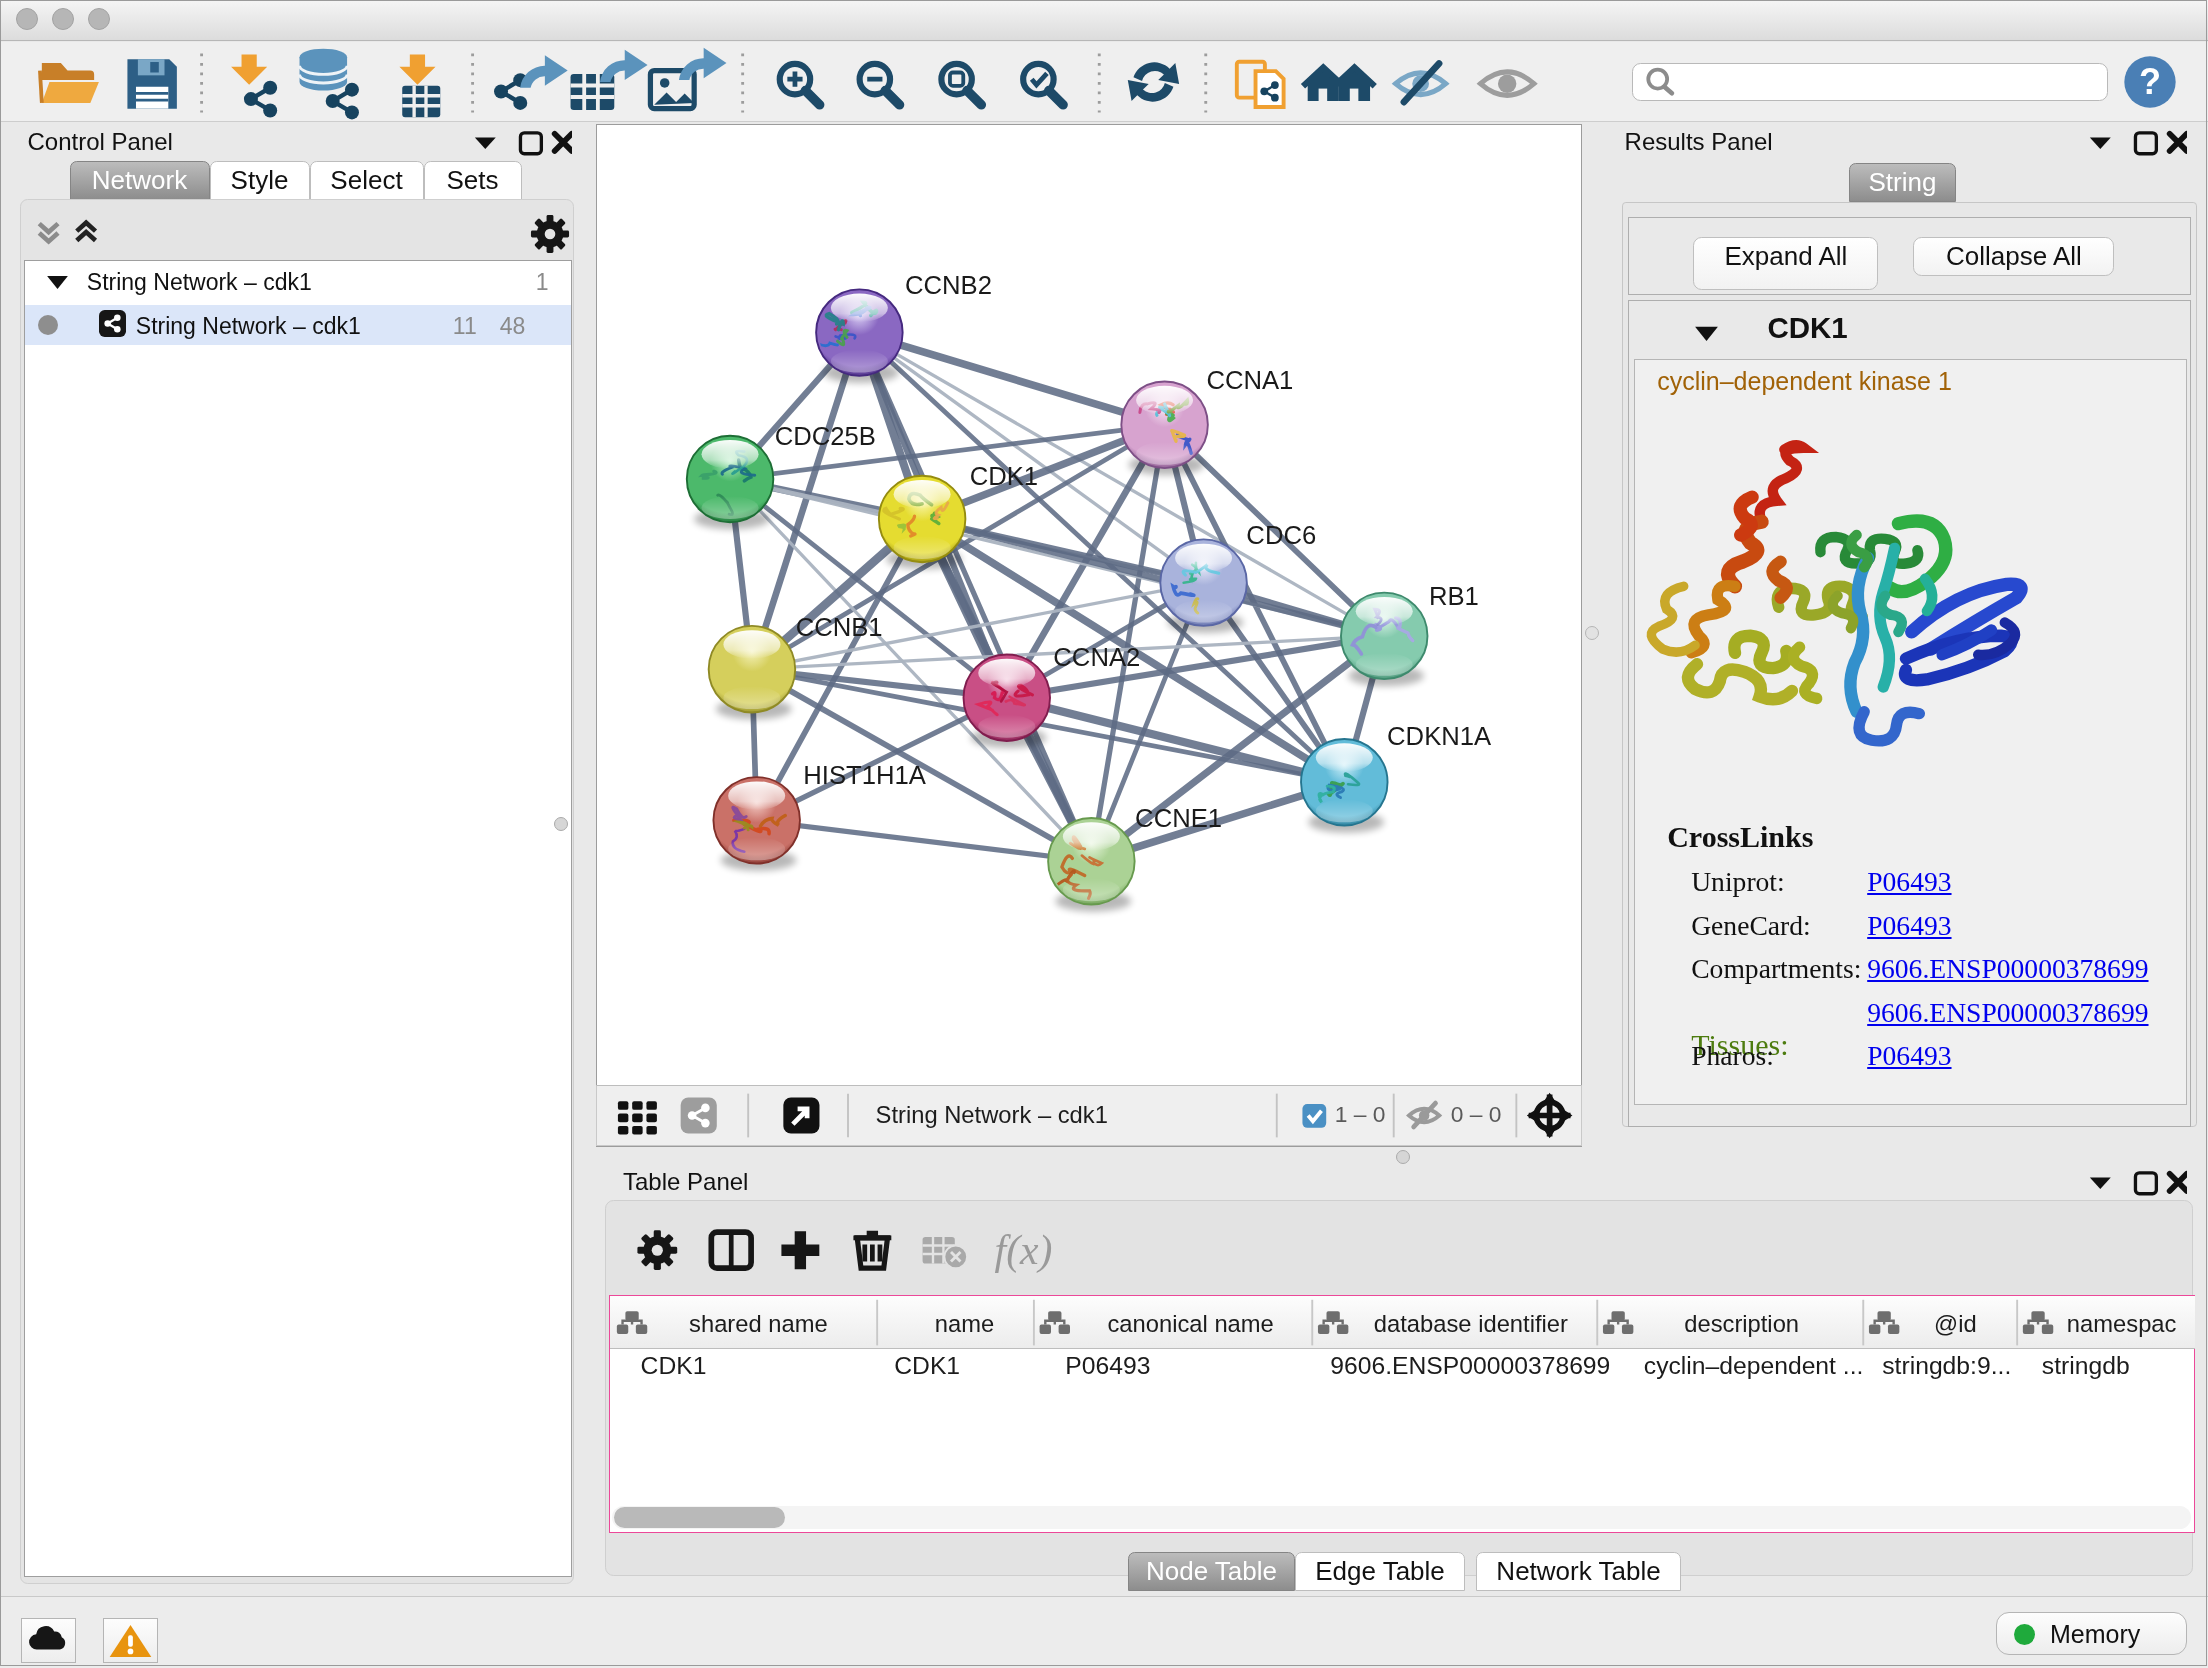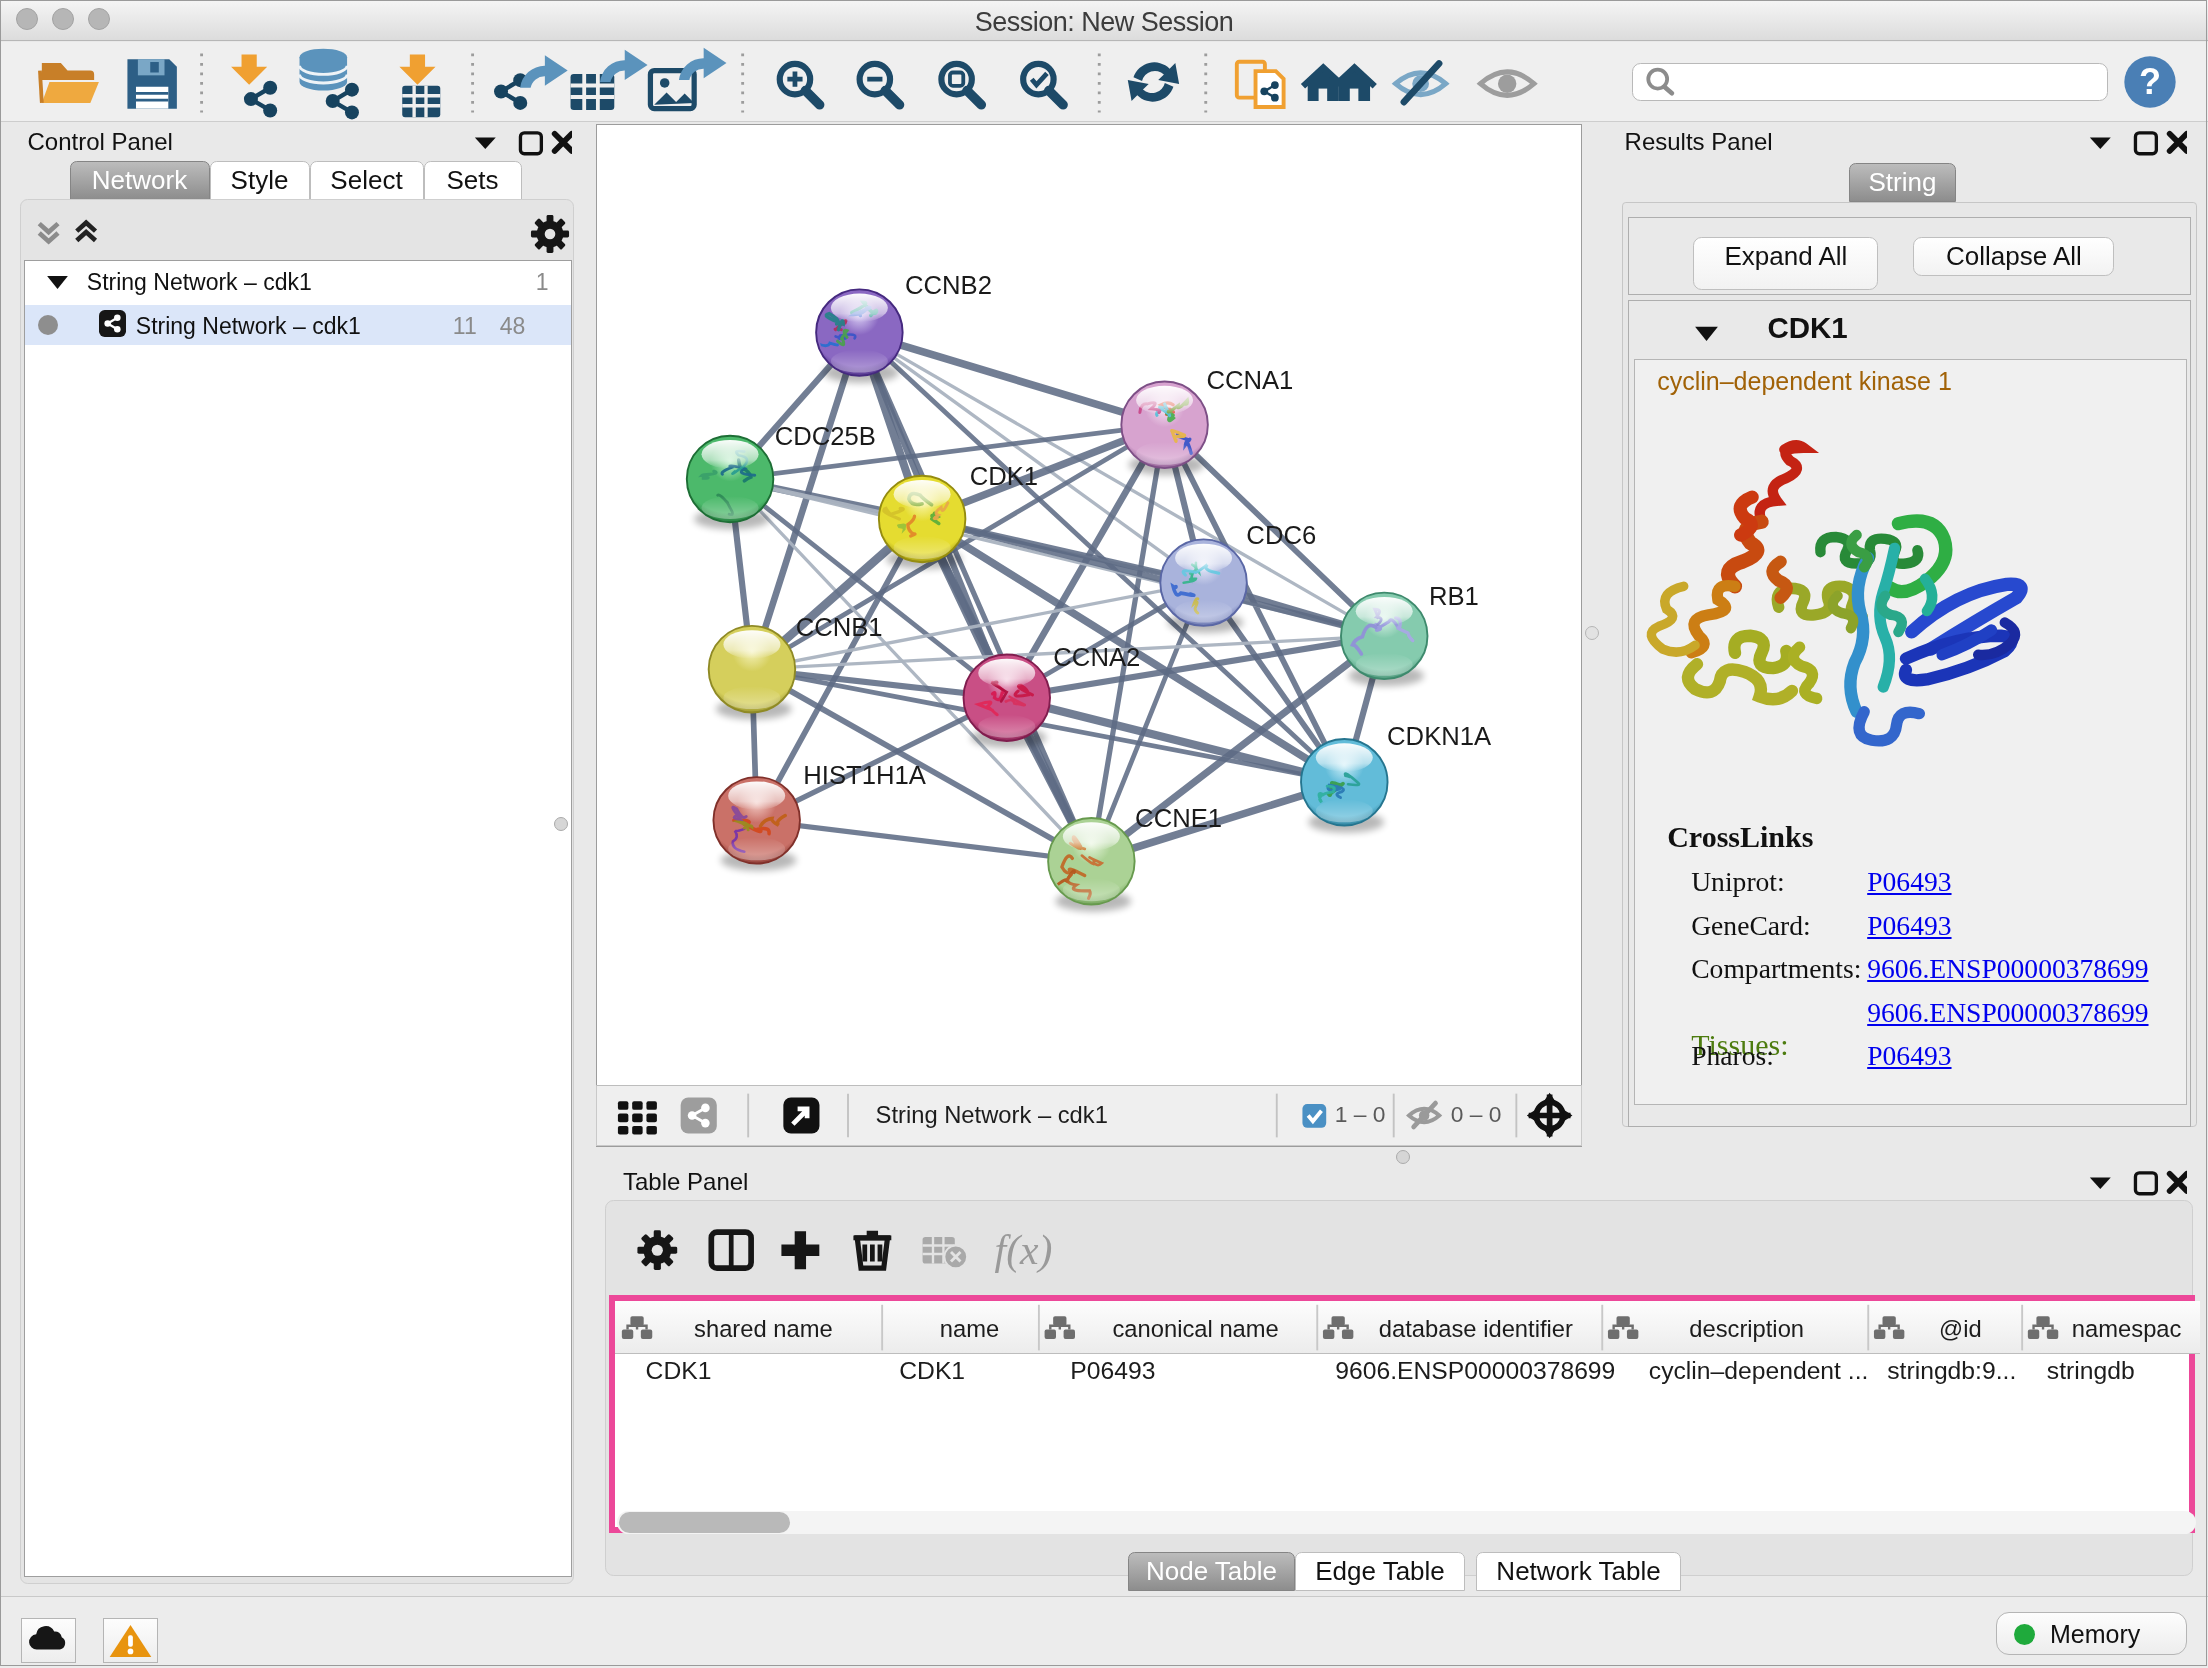--- a/index.html
+++ b/index.html
@@ -23,21 +23,20 @@
   .btn { position:absolute; background:linear-gradient(#ffffff,#f2f2f2); border:1.4px solid #bfbfbf;
     border-radius:8.6px; text-align:center; font-size:26px; color:#111; }
 </style>
 </head>
 <body>
 
 <div id="titlebar">
   <div class="tl" style="left:16px"></div>
   <div class="tl" style="left:52px"></div>
   <div class="tl" style="left:88px"></div>
-  <div id="title">Session: New Session</div>
 </div>
 
 <div id="toolbar">
   <svg width="2208" height="80" viewBox="0 0 2322 84">
     <defs>
       <g id="sharedots" fill="#17435f">
         <circle cx="-11" cy="0" r="8"></circle>
           <circle cx="11" cy="-13" r="8"></circle>
           <circle cx="11" cy="13" r="8"></circle>
         <path d="M-11 0L11 -13M-11 0L11 13" stroke="#17435f" stroke-width="5"></path>
@@ -691,21 +690,21 @@
     </g>
     <g transform="translate(356,53)" opacity="0.55">
       <rect x="-22" y="-14" width="34" height="28" rx="3" fill="#7a7a7a"></rect>
       <path d="M-22 -5 h34 M-22 4 h34 M-11 -14 v28 M0 -14 v28" stroke="#e3e3e3" stroke-width="2.5"></path>
       <circle cx="13" cy="7" r="12" fill="#7a7a7a" stroke="#e3e3e3" stroke-width="2"></circle>
       <path d="M8 2 l10 10 M18 2 l-10 10" stroke="#e3e3e3" stroke-width="3"></path>
     </g>
     <text x="410" y="68" font-family="Liberation Serif, serif" font-style="italic" font-size="44" fill="#9a9a9a">f(x)</text>
   </svg>
 
-  <div class="abs" style="left:9.5px;top:133px;width:1586px;height:238px;background:#fff;border:6px solid #ec4899;">
+  <div class="abs" style="left:9.5px;top:133px;width:1586px;height:238px;background:#fff;border:1px solid #ec4899;">
     <div class="abs" style="left:0;top:0;width:1585px;height:53px;background:linear-gradient(#fdfdfd,#ececec);border-bottom:1px solid #bdbdbd;"></div>
     <svg class="abs" style="left:0;top:0" width="1585" height="95" viewBox="0 0 1666 100">
       <g stroke="#c8c8c8" stroke-width="2">
         <line x1="280" y1="4" x2="280" y2="52"></line>
           <line x1="445" y1="4" x2="445" y2="52"></line>
         <line x1="738" y1="4" x2="738" y2="52"></line>
           <line x1="1038" y1="4" x2="1038" y2="52"></line>
         <line x1="1318" y1="4" x2="1318" y2="52"></line>
           <line x1="1480" y1="4" x2="1480" y2="52"></line>
       </g>

